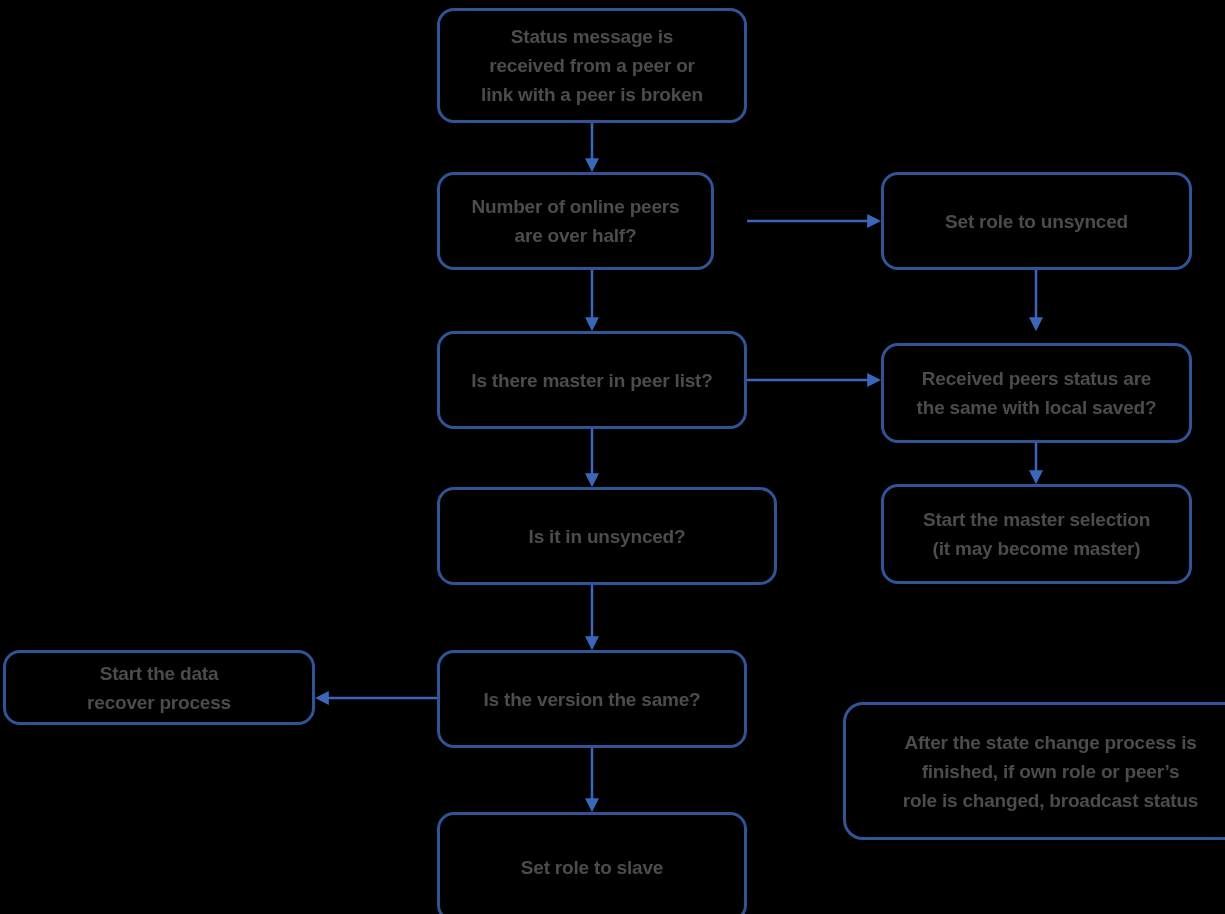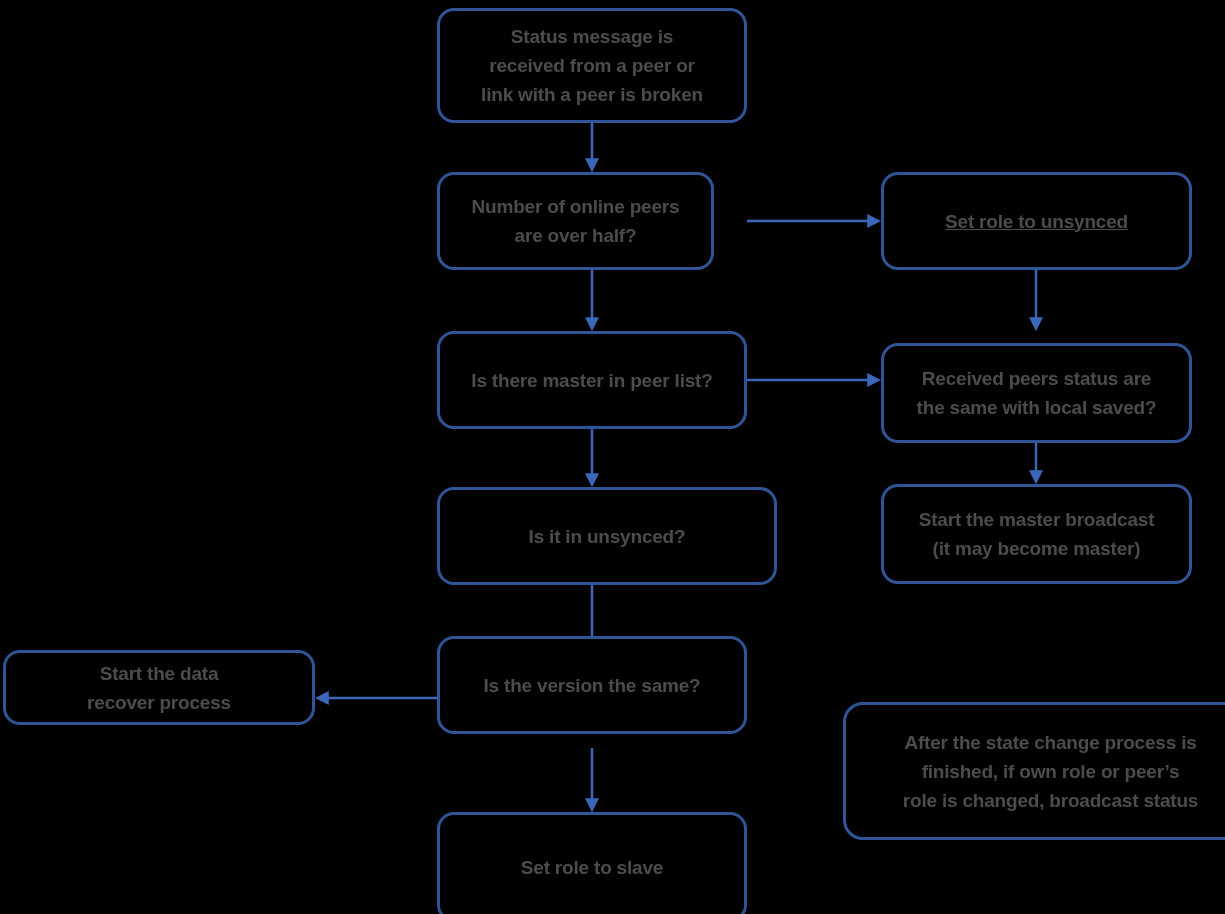--- a/index.html
+++ b/index.html
@@ -88,48 +88,48 @@
     <span class="label">Status message is
 received from a peer or
 link with a peer is broken</span>
   </div>
 
   <div class="node" style="left:437px; top:172px; width:277px; height:98px;">
     <span class="label">Number of online peers
 are over half?</span>
   </div>
 
-  <div class="node" style="left:881px; top:172px; width:311px; height:98px;text-decoration:underline;">
+  <div class="node" style="left:881px; top:172px; width:311px; height:98px;">
     <span class="label">Set role to unsynced</span>
   </div>
 
   <div class="node" style="left:437px; top:331px; width:310px; height:98px;text-align:center;">
     <span class="label">Is there master in peer list?</span>
   </div>
 
   <div class="node" style="left:881px; top:343px; width:311px; height:100px;">
     <span class="label">Received peers status are
 the same with local saved?</span>
   </div>
 
   <div class="node" style="left:437px; top:487px; width:340px; height:98px;">
     <span class="label">Is it in unsynced?</span>
   </div>
 
   <div class="node" style="left:881px; top:484px; width:311px; height:100px;">
-    <span class="label">Start the master broadcast
+    <span class="label">Start the master selection
 (it may become master)</span>
   </div>
 
   <div class="node" style="left:3px; top:650px; width:312px; height:75px;">
     <span class="label">Start the data
 recover process</span>
   </div>
 
-  <div class="node" style="left:437px; top:636px; width:310px; height:98px;">
+  <div class="node" style="left:437px; top:650px; width:310px; height:98px;">
     <span class="label">Is the version the same?</span>
   </div>
 
   <div class="node" style="left:437px; top:812px; width:310px; height:110px;">
     <span class="label">Set role to slave</span>
   </div>
 
   <div class="node note" style="left:843px; top:702px; width:415px; height:138px;">
     <span class="label">After the state change process is
 finished, if own role or peer’s

